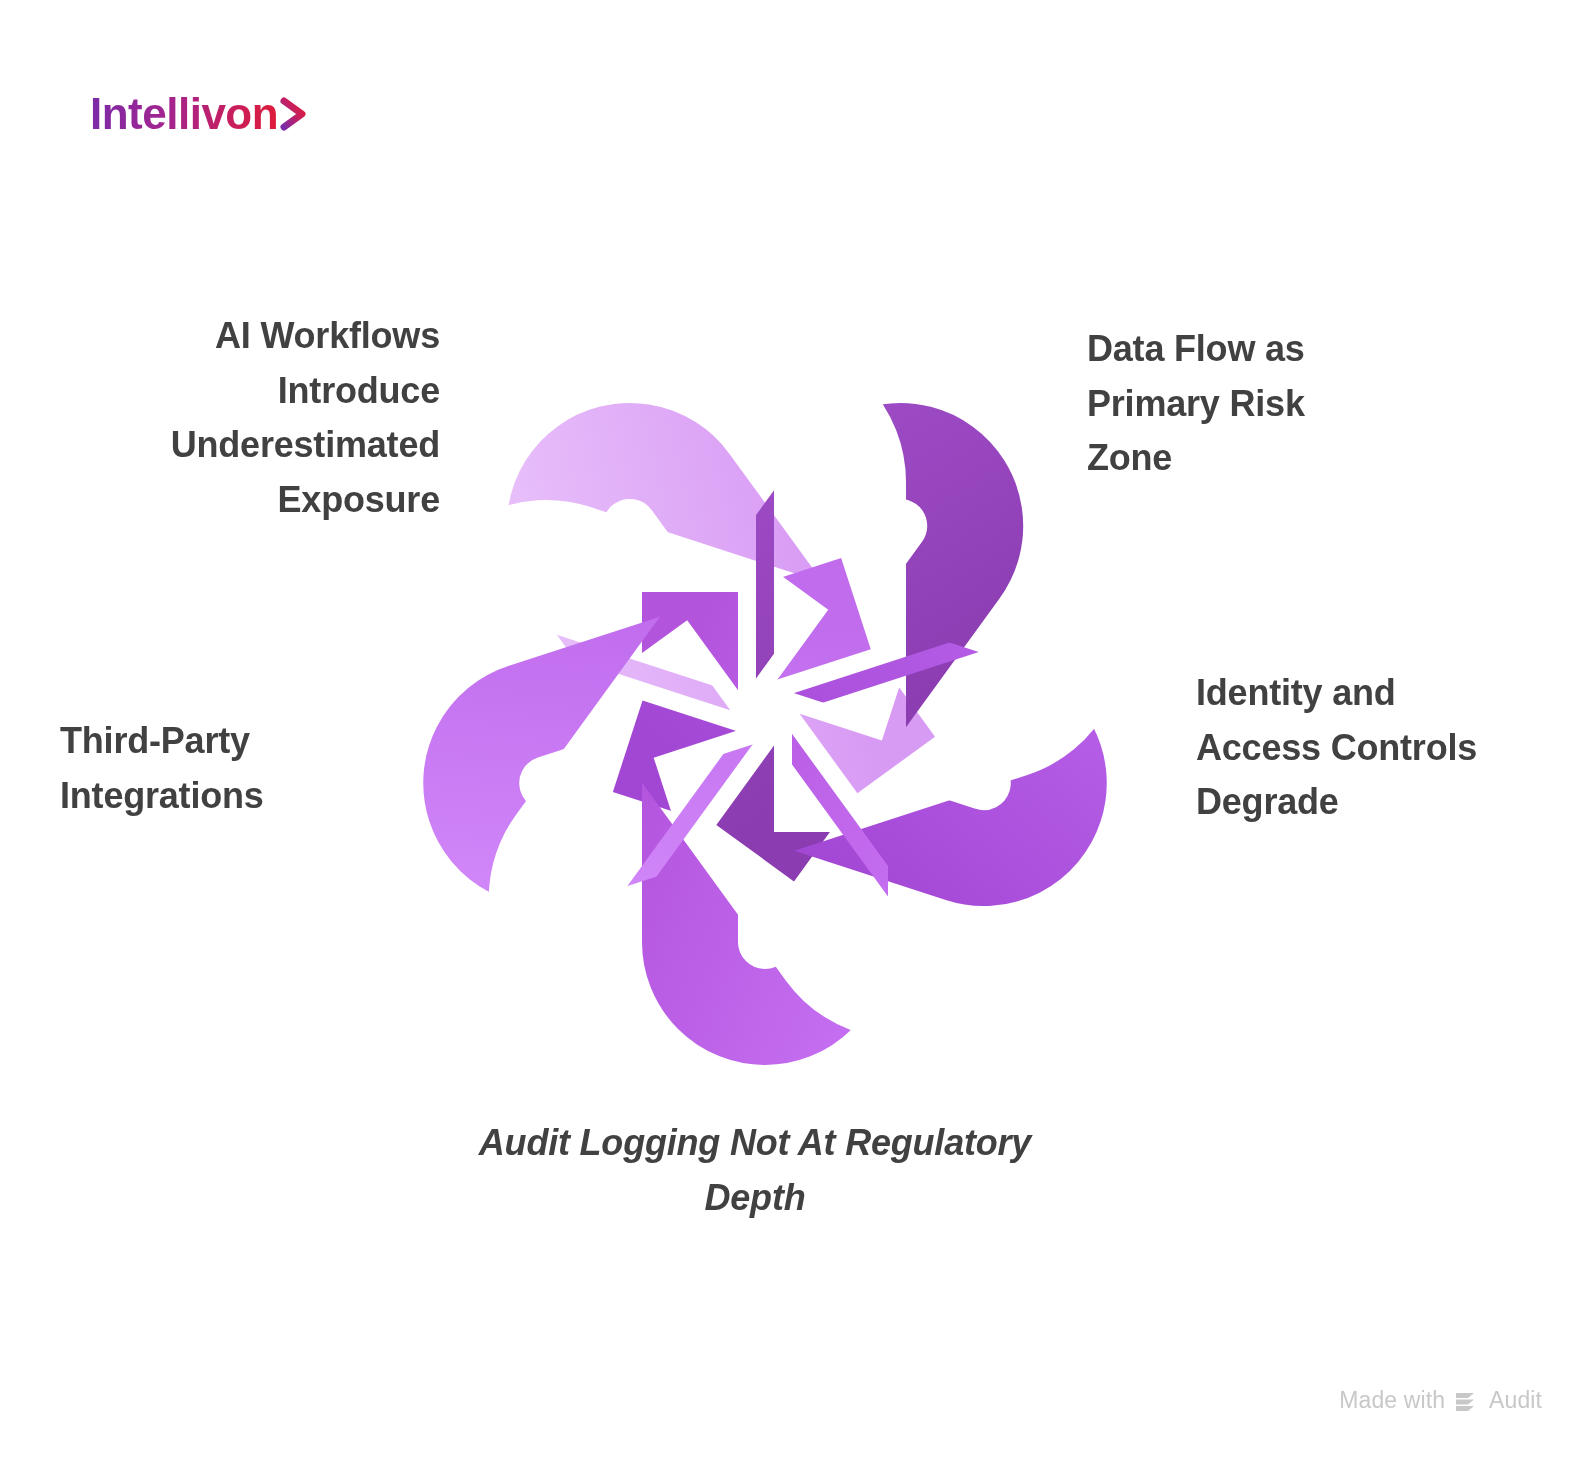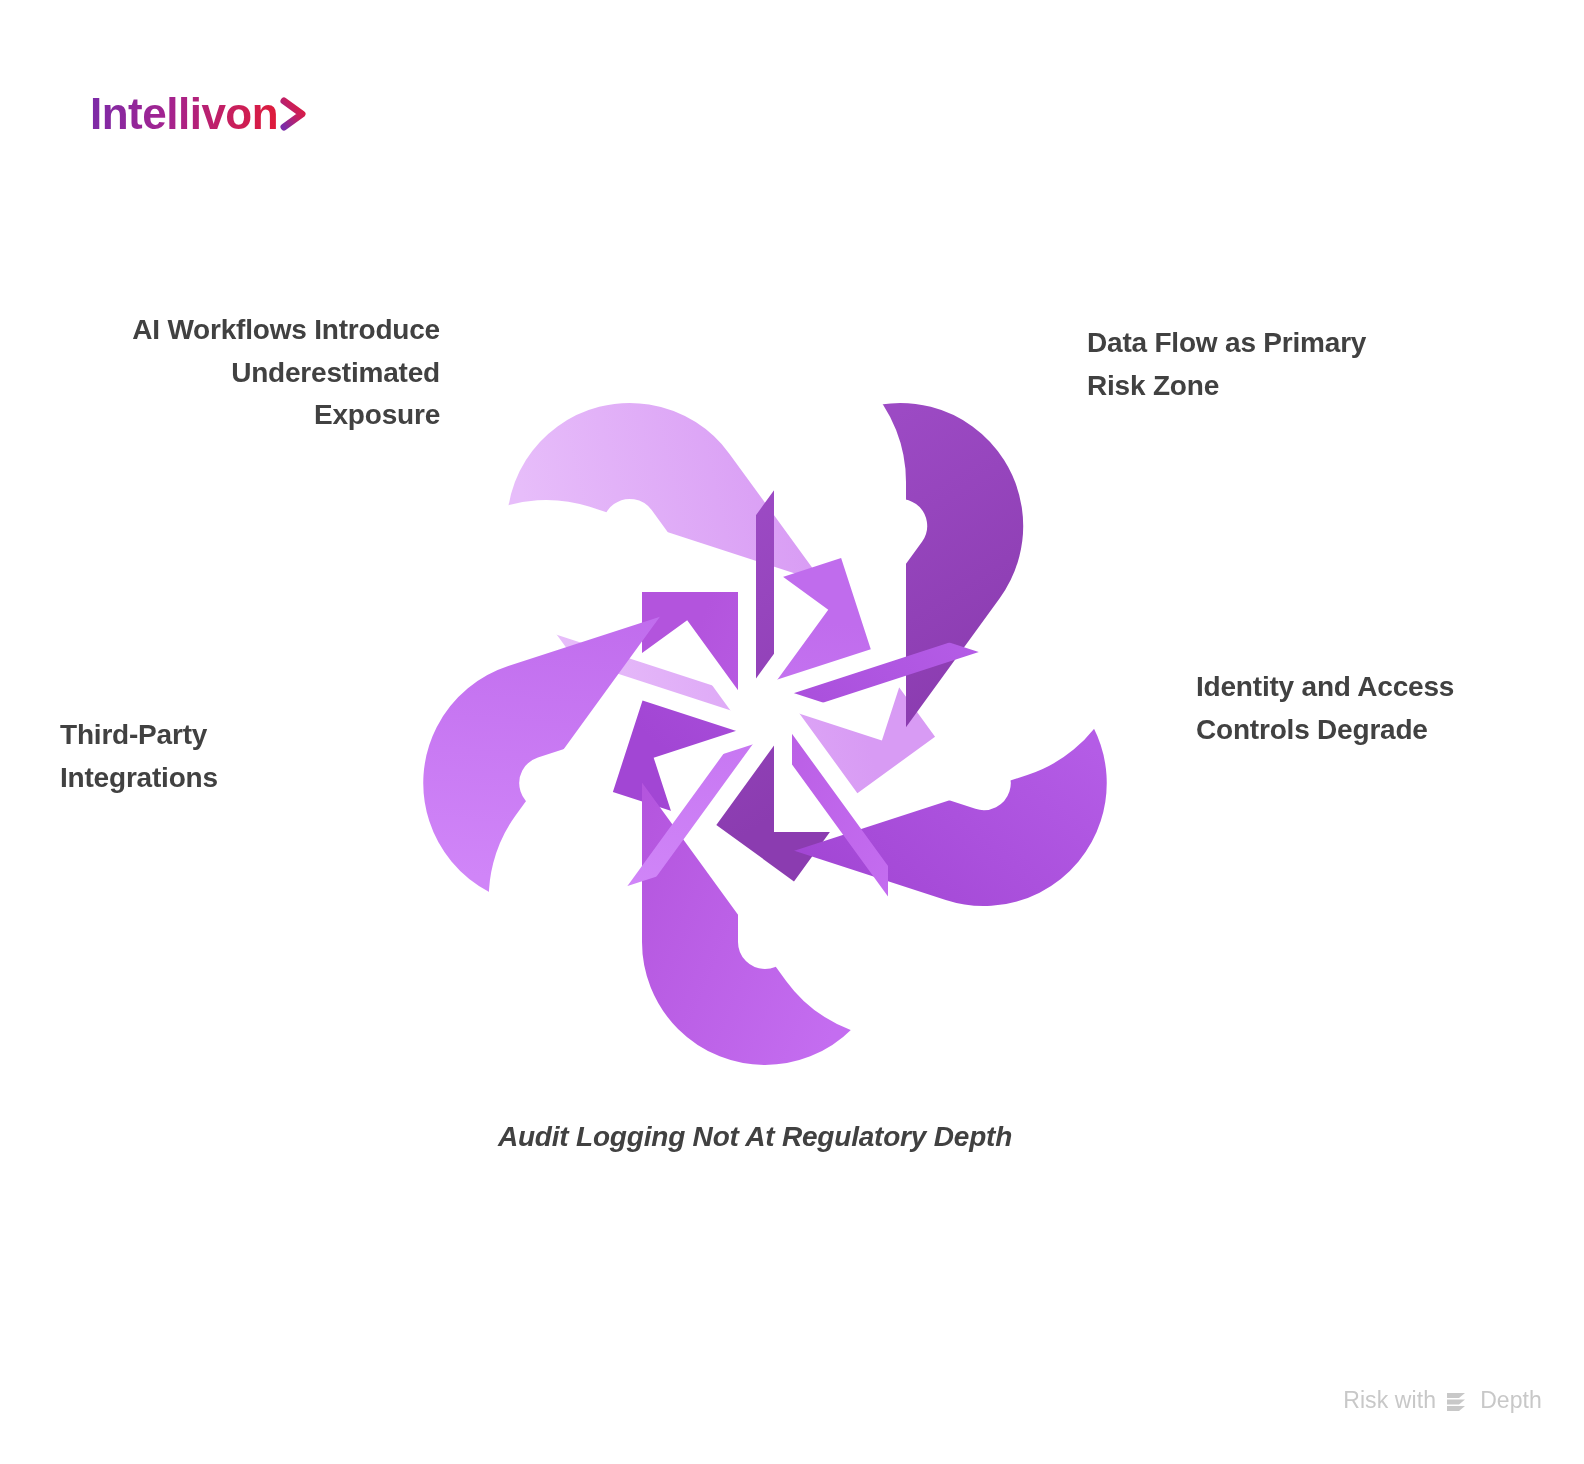--- a/index.html
+++ b/index.html
@@ -50,21 +50,21 @@
     top: 312px;
     width: 790px;
     height: 780px;
   }
 
   
   .node-label {
     position: absolute;
     color: #414141;
     font-weight: bold;
-    font-size: 28px;
+    font-size: 36px;
     line-height: 1.52;
     letter-spacing: -0.2px;
   }
   #label-ai-workflows {
     left: 100px;
     top: 309px;
     width: 340px;
     text-align: right;
   }
   #label-data-flow {
@@ -211,22 +211,22 @@
 
 <div class="node-label" id="label-data-flow">Data Flow as Primary Risk Zone</div>
 
 <div class="node-label" id="label-identity">Identity and Access Controls Degrade</div>
 
 <div class="node-label" id="label-audit-logging">Audit Logging Not At Regulatory Depth</div>
 
 <div class="node-label" id="label-third-party">Third-Party Integrations</div>
 
 <div id="napkin-watermark">
-  <span>Risk with</span>
+  <span>Made with</span>
   <svg class="napkin-mark" viewBox="0 0 26 22" aria-hidden="true">
     <g fill="#c8c8c8">
       <path d="M2 3 L20 3 L14 8 L2 8 Z"></path>
       <path d="M2 9.5 L20 9.5 L14 14.5 L2 14.5 Z"></path>
       <path d="M2 16 L20 16 L14 21 L2 21 Z"></path>
     </g>
   </svg>
-  <span>Depth</span>
+  <span>Audit</span>
 </div>
 
 </body></html>

